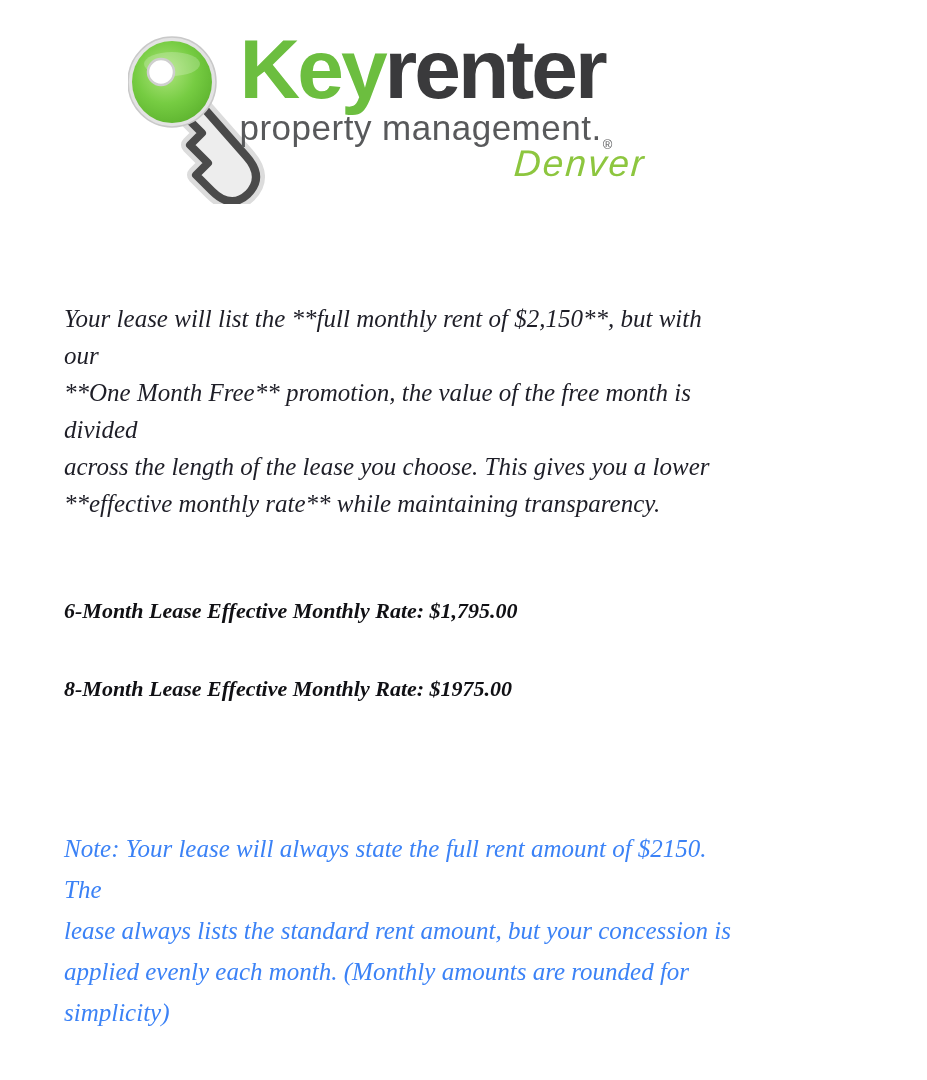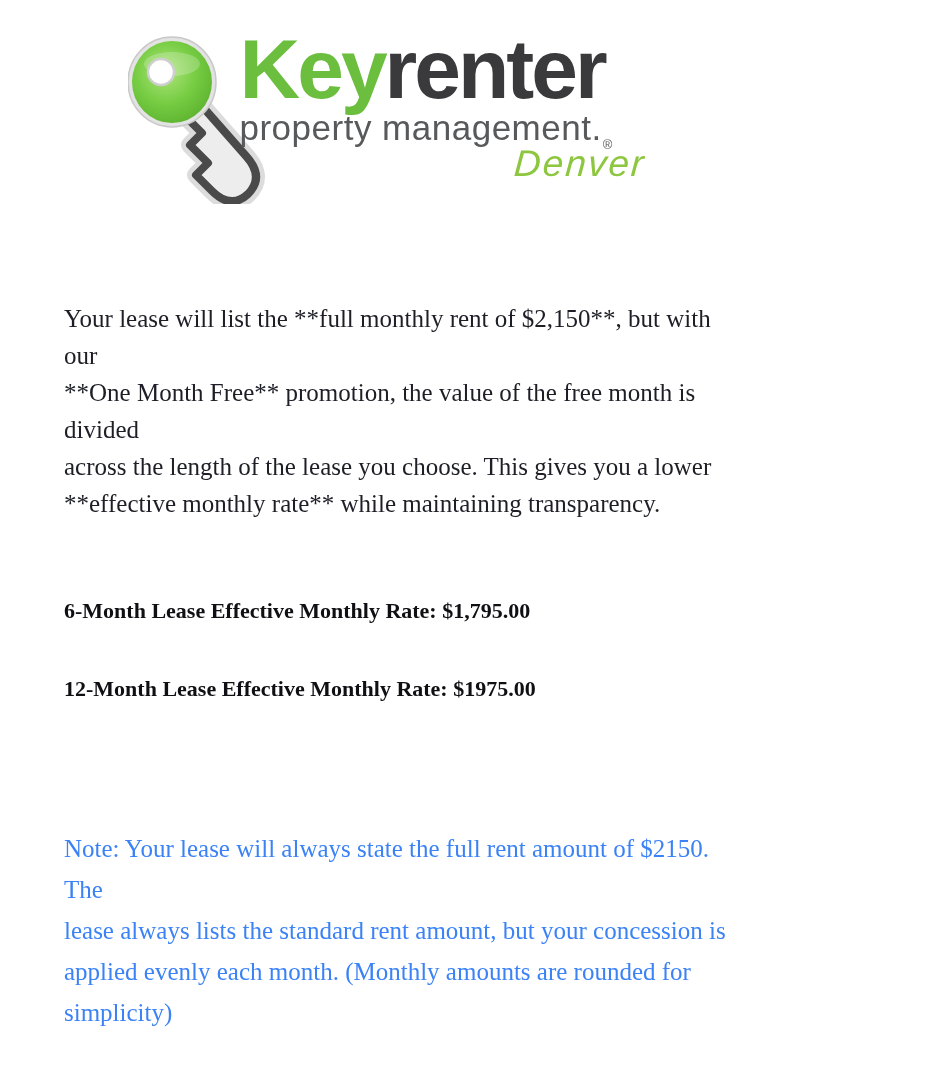--- a/index.html
+++ b/index.html
@@ -77,20 +77,21 @@
     margin-top: -5px;
     letter-spacing: 2px;
     transform: skewX(-4deg);
     transform-origin: right bottom;
   }
 
   
   .content {
     padding-left: 64px;
     padding-right: 40px;
+    font-style: italic;
   }
   .intro {
     margin: 90px 0 76px 0;
     white-space: pre-line;
     font-size: 25px;
     line-height: 37px;
     color: #1e1e27;
   }
   .rate {
     margin: 0 0 52px 0;
@@ -142,21 +143,21 @@
     </div>
   </header>
 
   <main class="content">
     <p class="intro">Your lease will list the **full monthly rent of $2,150**, but with our
 **One Month Free** promotion, the value of the free month is divided
 across the length of the lease you choose. This gives you a lower
 **effective monthly rate** while maintaining transparency.</p>
 
     <p class="rate">6-Month Lease Effective Monthly Rate: $1,795.00</p>
-    <p class="rate">12-Month Lease Effective Monthly Rate: $1975.00</p>
+    <p class="rate">8-Month Lease Effective Monthly Rate: $1975.00</p>
 
     <p class="note">Note: Your lease will always state the full rent amount of $2150. The
 lease always lists the standard rent amount, but your concession is
 applied evenly each month. (Monthly amounts are rounded for
 simplicity)</p>
   </main>
 
 </div>
 
 </body></html>

